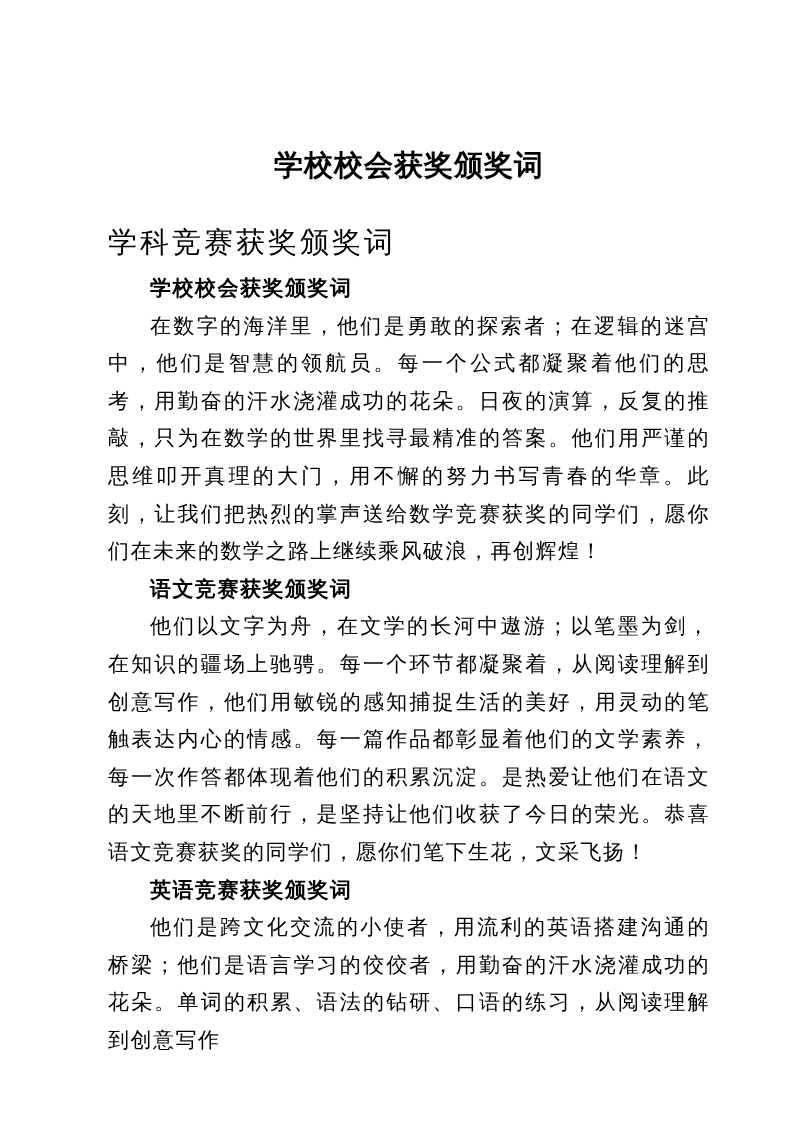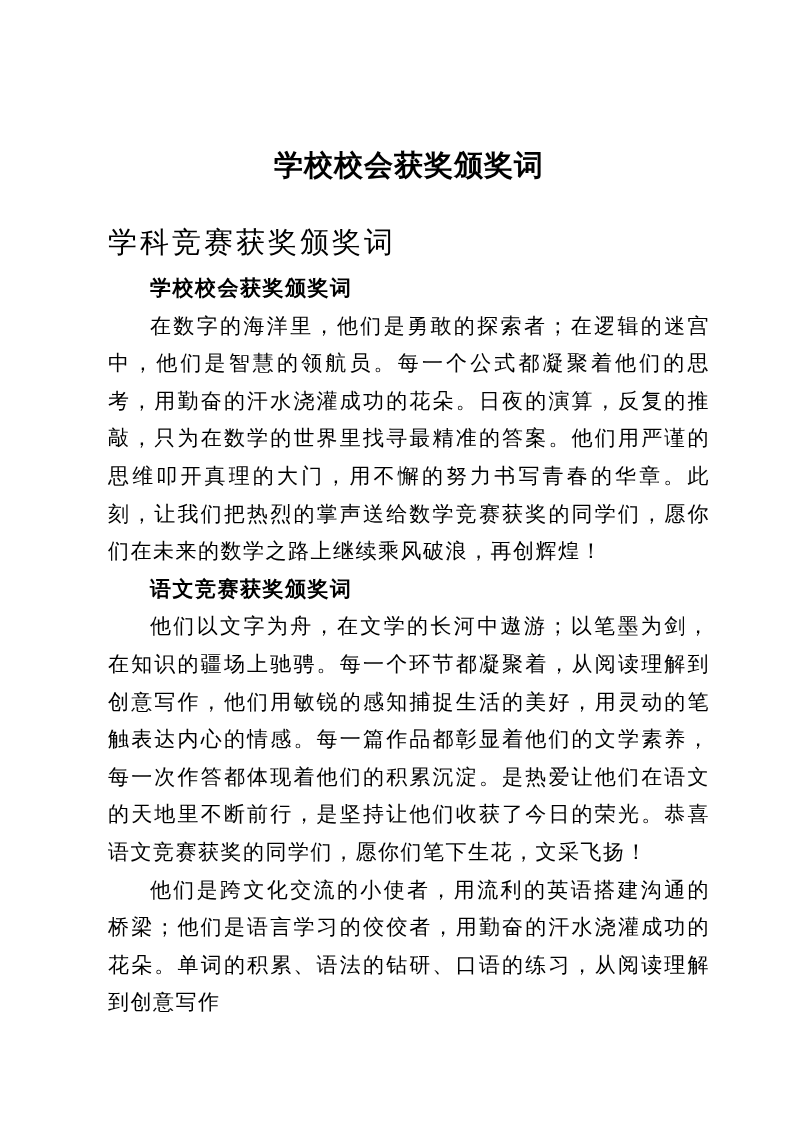--- a/index.html
+++ b/index.html
@@ -68,18 +68,19 @@
       <p class="section-heading">学校校会获奖颁奖词</p>
       <p class="section-body">在数字的海洋里，他们是勇敢的探索者；在逻辑的迷宫中，他们是智慧的领航员。每一个公式都凝聚着他们的思考，用勤奋的汗水浇灌成功的花朵。日夜的演算，反复的推敲，只为在数学的世界里找寻最精准的答案。他们用严谨的思维叩开真理的大门，用不懈的努力书写青春的华章。此刻，让我们把热烈的掌声送给数学竞赛获奖的同学们，愿你们在未来的数学之路上继续乘风破浪，再创辉煌！</p>
     </div>
 
     <div class="section">
       <p class="section-heading">语文竞赛获奖颁奖词</p>
       <p class="section-body">他们以文字为舟，在文学的长河中遨游；以笔墨为剑，在知识的疆场上驰骋。每一个环节都凝聚着，从阅读理解到创意写作，他们用敏锐的感知捕捉生活的美好，用灵动的笔触表达内心的情感。每一篇作品都彰显着他们的文学素养，每一次作答都体现着他们的积累沉淀。是热爱让他们在语文的天地里不断前行，是坚持让他们收获了今日的荣光。恭喜语文竞赛获奖的同学们，愿你们笔下生花，文采飞扬！</p>
     </div>
 
     <div class="section">
+      <p class="section-heading">英语竞赛获奖颁奖词</p>
       <p class="section-body">他们是跨文化交流的小使者，用流利的英语搭建沟通的桥梁；他们是语言学习的佼佼者，用勤奋的汗水浇灌成功的花朵。单词的积累、语法的钻研、口语的练习，从阅读理解到创意写作</p>
     </div>
 
   </div>
 
 </div>
 
 </body></html>

